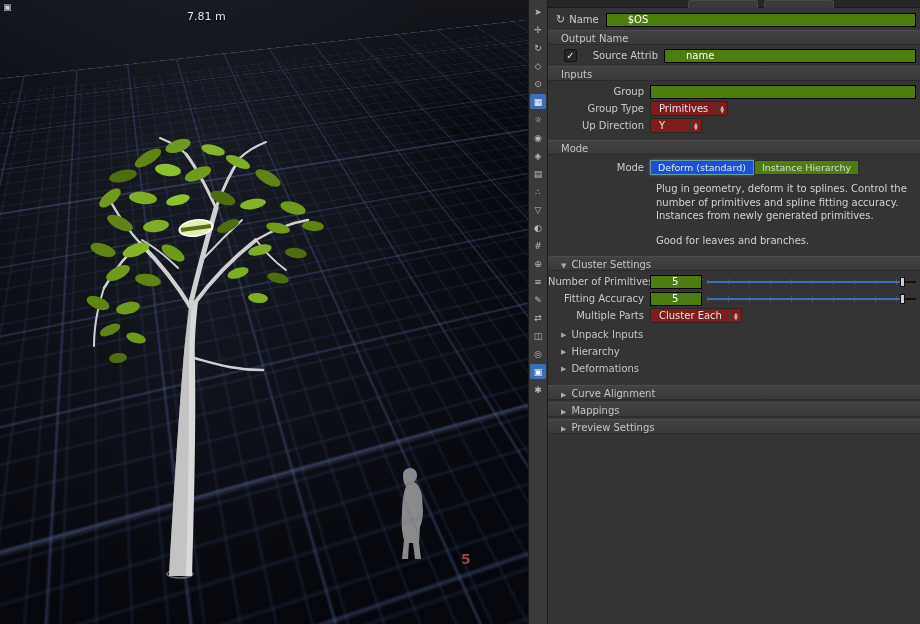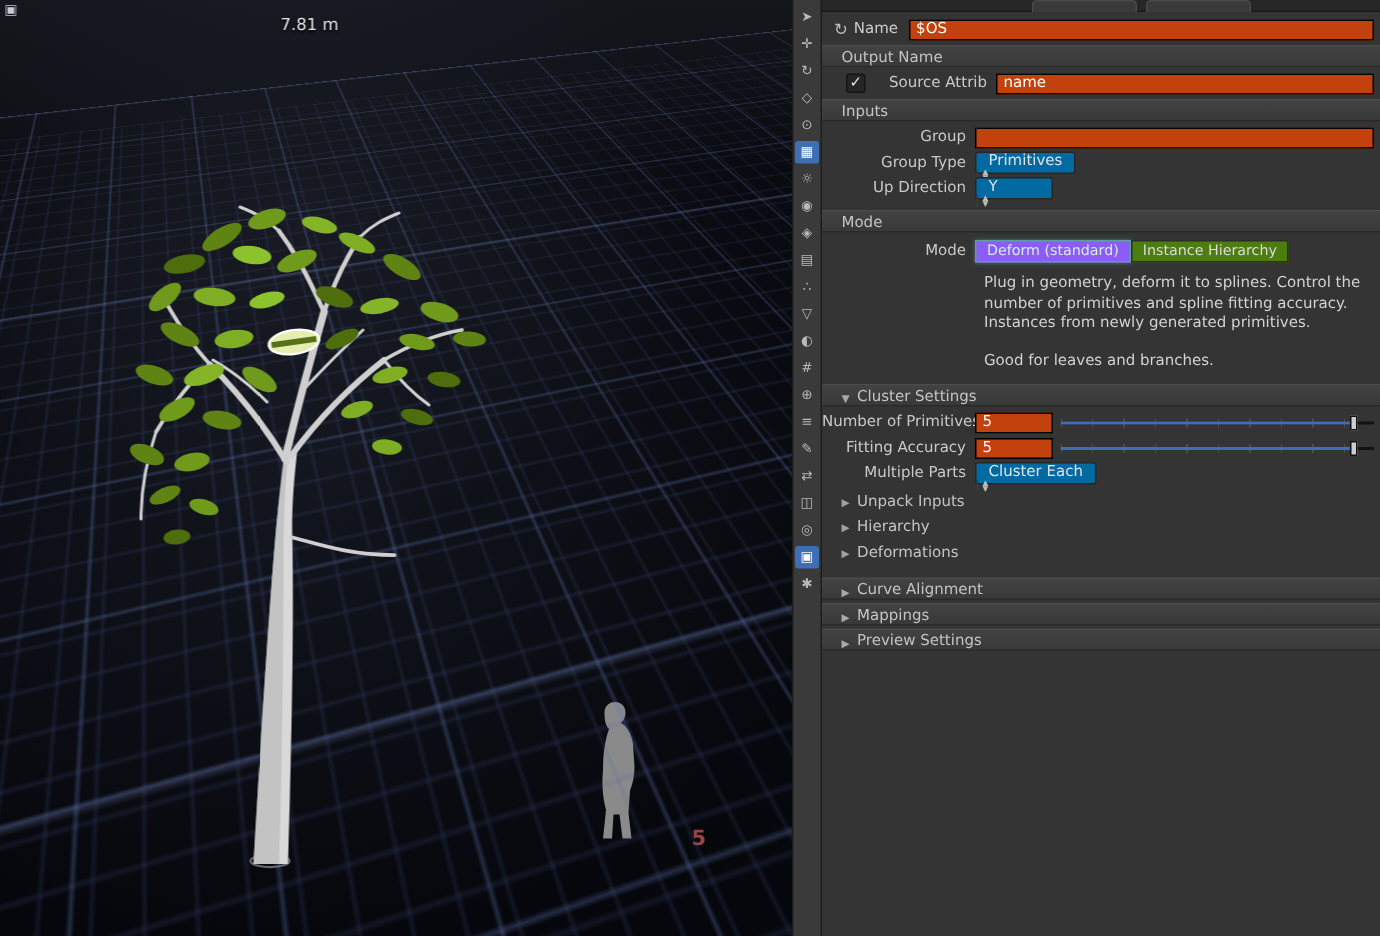--- a/index.html
+++ b/index.html
@@ -50,37 +50,37 @@
   .cuttab { width:70px; height:8px; background:#3a3a3a; border:1px solid #4a4a4a;
     border-bottom:none; border-radius:3px 3px 0 0; }
   .prow { display:flex; align-items:center; height:17px; padding-right:2px; }
   .plabel { width:102px; text-align:right; padding-right:6px; color:#c9c9c9;
     white-space:nowrap; }
   .plabel.short { width:84px; }
   .sectionbar { height:15px; margin:2px 0; background:linear-gradient(#424242,#393939);
     border-top:1px solid #4c4c4c; border-bottom:1px solid #2a2a2a; display:flex;
     align-items:flex-end; padding-left:13px; color:#c4c4c4; }
   .sectionbar .tri { margin-right:5px; font-size:7px; color:#a9a9a9; }
-  .tfield { background:#c2410c; border:1px solid #000; color:#fff; font-size:10px;
-    height:14px; padding:0 4px; font-family:"DejaVu Sans","Liberation Sans",sans-serif;
+  .tfield { background:#4d7c0f; border:1px solid #000; color:#fff; font-size:10px;
+    height:14px; padding:0 21px; font-family:"DejaVu Sans","Liberation Sans",sans-serif;
     outline:none; }
   .tfield.grow { flex:1; margin-right:2px; }
   .tfield.num { width:52px; }
-  .dropdown { display:inline-flex; align-items:stretch; background:#0369a1;
-    border:1px solid #262626; height:15px; cursor:pointer; border-radius:2px;flex-direction:column; }
+  .dropdown { display:inline-flex; align-items:stretch; background:#7f1d1d;
+    border:1px solid #262626; height:15px; cursor:pointer; border-radius:2px; }
   .dropdown .dval { padding:0 8px; display:flex; align-items:center; color:#e2e2e2; }
   .dropdown .dspin { width:11px; border-left:1px solid #3a3a3a; display:flex;
     flex-direction:column; align-items:center; justify-content:center; color:#bdbdbd; }
   .dropdown .dspin span { font-size:5px; line-height:4px; }
   .checkbox { width:13px; height:13px; margin:0 3px 0 16px; background:#262626;
     border:1px solid #141414; color:#e8e8e8; font-size:10px; line-height:11px;
     text-align:center; cursor:pointer; border-radius:2px; }
   .modebtn { height:15px; padding:0 7px; display:flex; align-items:center; background:#4d7c0f;
     border:1px solid #2c2c2c; color:#dcdcdc; cursor:pointer; font-size:9.5px; }
-  .modebtn.selected { background:#8b5cf6; border:1px solid #5f9e9e; color:#d6efe6;
+  .modebtn.selected { background:#1d4ed8; border:1px solid #5f9e9e; color:#d6efe6;
     box-shadow:0 0 3px rgba(100,170,170,.55); }
   .sublabel { padding-left:14px; height:16px; display:flex; align-items:center;
     color:#bdbdbd; margin-top:2px; }
   .desc { margin:5px 0 9px 108px; width:266px; color:#d2d2d2; line-height:1.35; }
   .desc p + p { margin-top:11px; }
   .slider { position:relative; flex:1; height:15px; margin-left:5px; margin-right:2px;
     cursor:pointer; }
   .slider .track { position:absolute; left:0; right:0; top:7px; height:2px; background:#121212; }
   .slider .ticks { position:absolute; left:0; right:0; top:5px; height:6px; opacity:.5;
     background-image:repeating-linear-gradient(90deg,#666 0 1px, transparent 1px 21px); }

